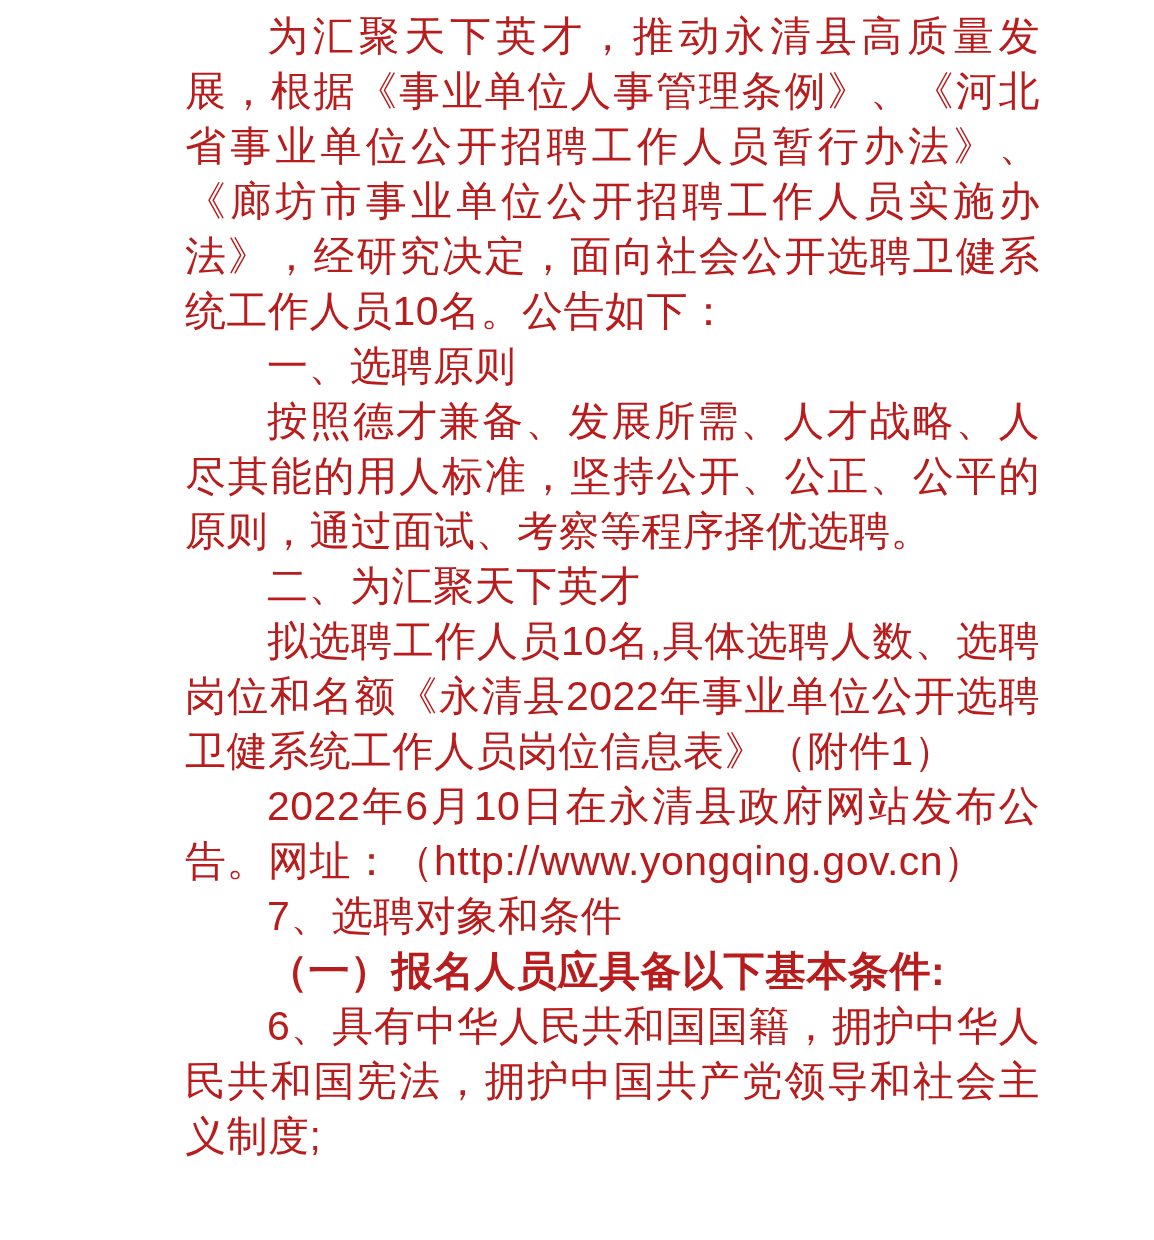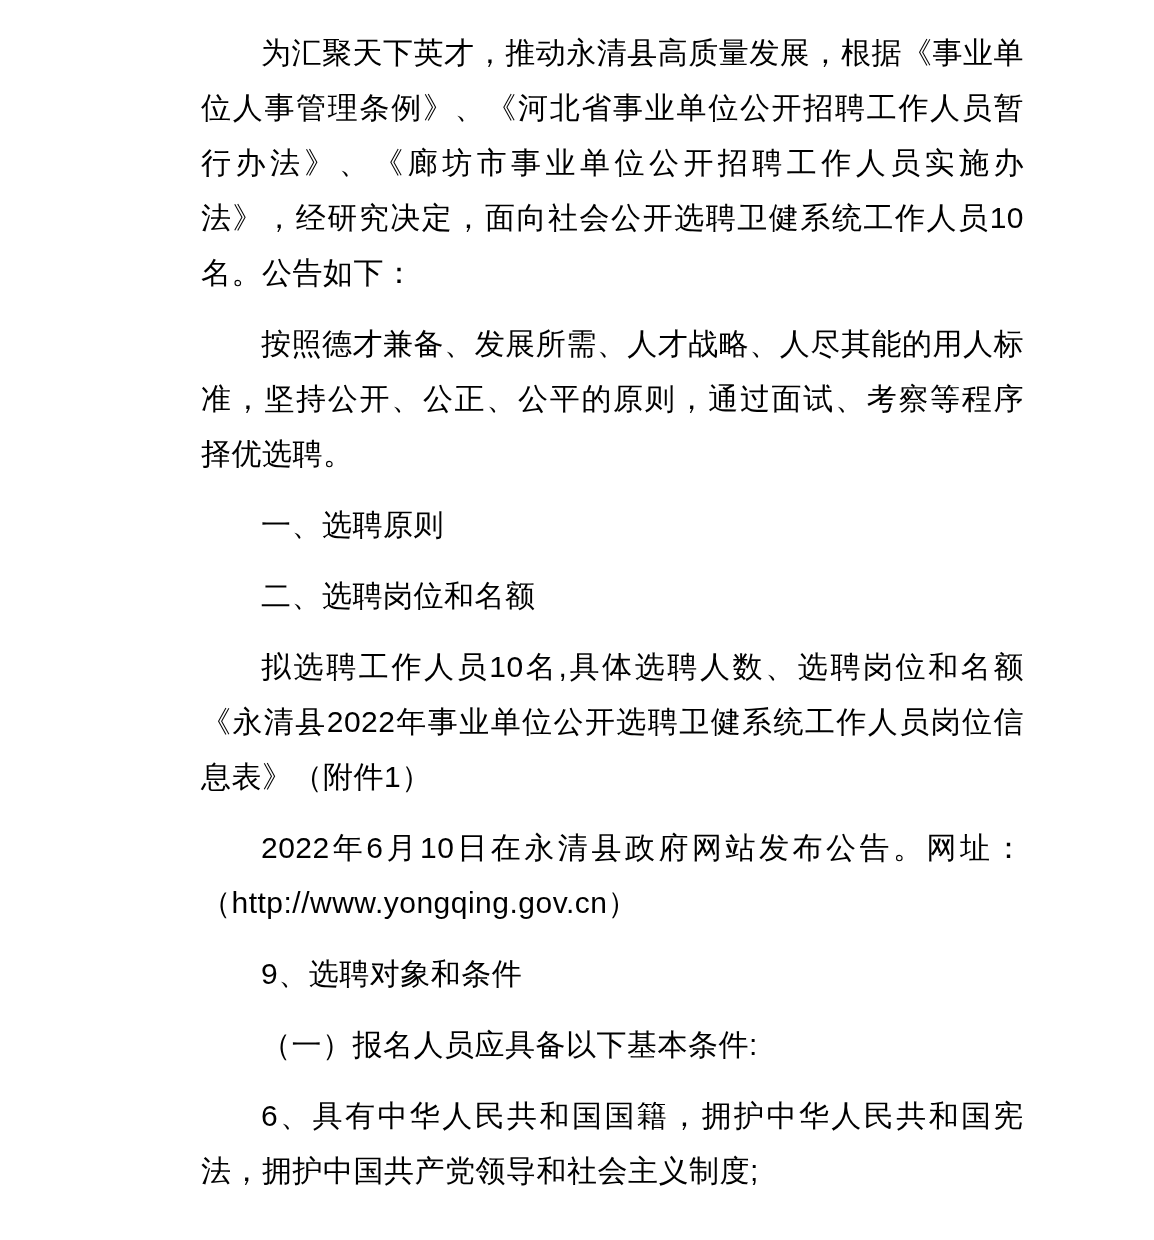--- a/index.html
+++ b/index.html
@@ -14,41 +14,41 @@
     font-family: "Liberation Sans", "DejaVu Sans", sans-serif;
   }
   .doc {
     box-sizing: border-box;
     width: 1154px;
     height: 1240px;
     padding: 9px 114px 0 185px;
     color: #000000;
   }
   .doc p {
-    margin: 16px;
-    font-size: 30px;
+    margin: 0;
+    font-size: 41px;
     line-height: 55px;
     text-align: justify;
     text-justify: inter-ideograph;
     text-indent: 2em;
     letter-spacing: 0.5px;
-    color: #000000;
+    color: #b91c1c;
   }
   .doc p.bold {
-    font-weight: normal;
+    font-weight: bold;
   }
 </style>
 </head>
 <body>
 
 <div class="doc">
   <div id="doc-body">
       <p>为汇聚天下英才，推动永清县高质量发展，根据《事业单位人事管理条例》、《河北省事业单位公开招聘工作人员暂行办法》、《廊坊市事业单位公开招聘工作人员实施办法》，经研究决定，面向社会公开选聘卫健系统工作人员10名。公告如下：</p>
+      <p>一、选聘原则</p>
       <p>按照德才兼备、发展所需、人才战略、人尽其能的用人标准，坚持公开、公正、公平的原则，通过面试、考察等程序择优选聘。</p>
-      <p>一、选聘原则</p>
-      <p>二、选聘岗位和名额</p>
+      <p>二、为汇聚天下英才</p>
       <p>拟选聘工作人员10名,具体选聘人数、选聘岗位和名额《永清县2022年事业单位公开选聘卫健系统工作人员岗位信息表》（附件1）</p>
       <p>2022年6月10日在永清县政府网站发布公告。网址：（http://www.yongqing.gov.cn）</p>
-      <p>9、选聘对象和条件</p>
+      <p>7、选聘对象和条件</p>
       <p class="bold">（一）报名人员应具备以下基本条件:</p>
       <p>6、具有中华人民共和国国籍，拥护中华人民共和国宪法，拥护中国共产党领导和社会主义制度;</p>
     </div>
 </div>
 
 </body></html>

